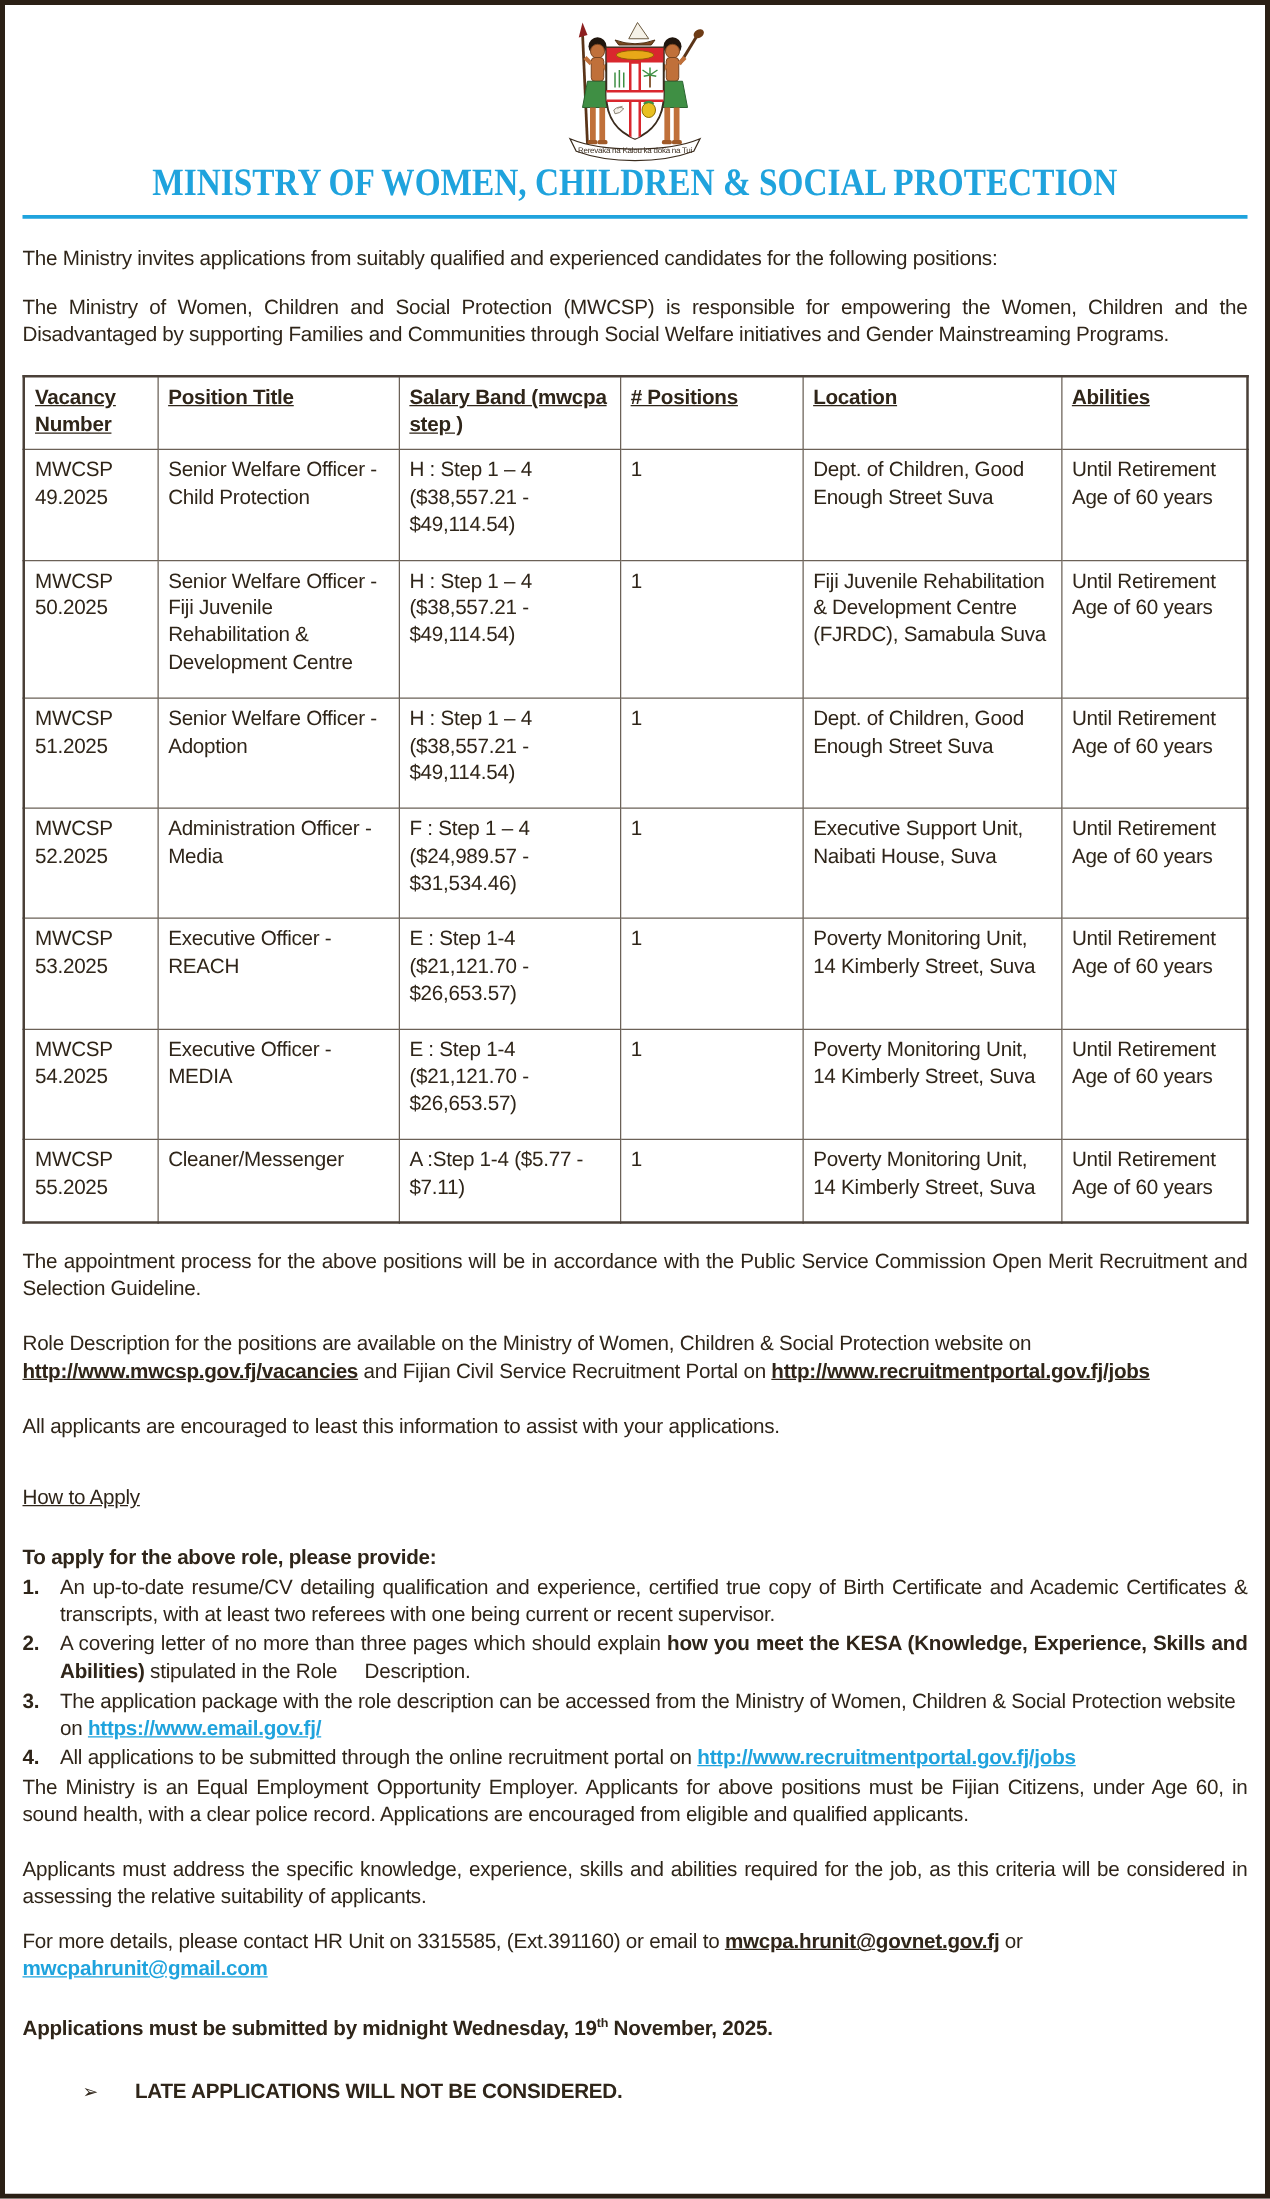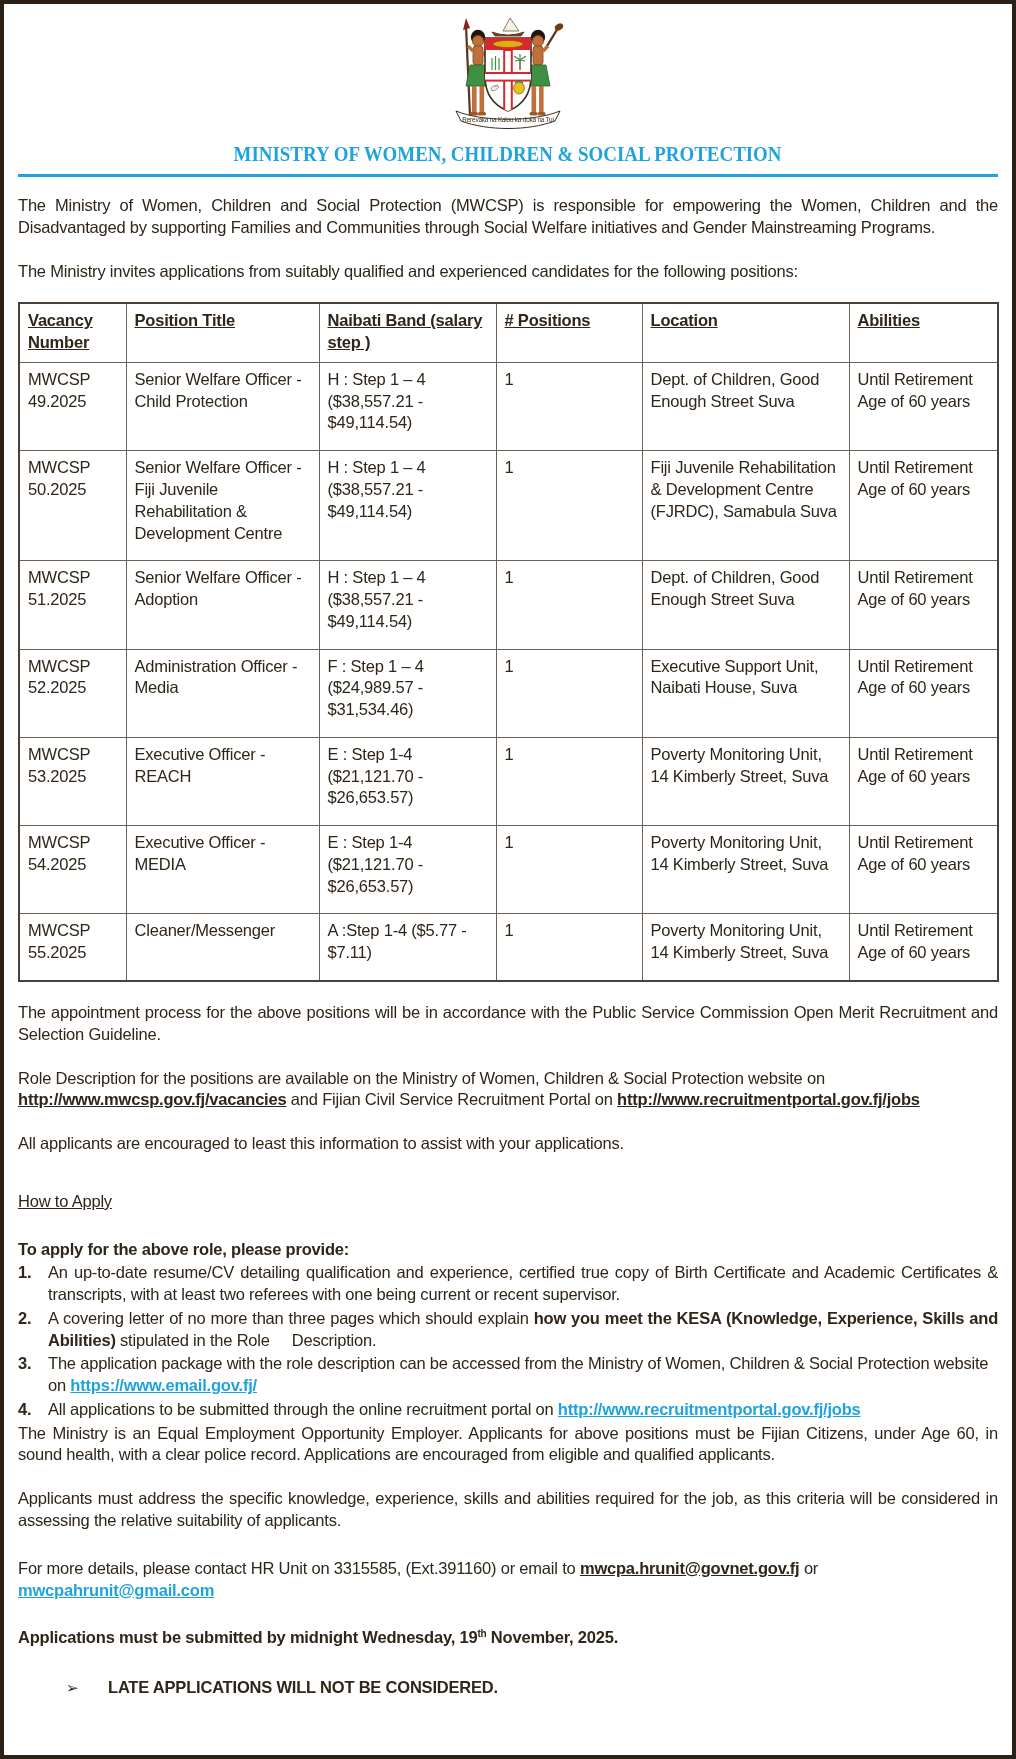--- a/index.html
+++ b/index.html
@@ -13,35 +13,34 @@
     font-family:"Liberation Sans",sans-serif;
     font-size:16.5px;
     letter-spacing:-0.2px;
     line-height:1.32;
     color:#2f2519;
     overflow:hidden;
   }
   .crest-wrap{text-align:center;height:114px;margin-top:2px;}
   .doc-title{
     text-align:center;
-    margin-top:12px;
     color:#1fa3dd;
     font-family:"Liberation Serif",serif;
     font-weight:bold;
-    font-size:22px;
+    font-size:31px;
     line-height:1.05;
     letter-spacing:0;
     white-space:nowrap;
   }
   .doc-title .squeeze{display:inline-block;transform:scaleX(0.86);transform-origin:center;}
   .title-rule{height:3px;background:#1fa3dd;margin-top:9px;}
   .para{margin:0;}
   .jt{text-align:justify;}
   .mt18{margin-top:18px;} .mt20{margin-top:20px;} .mt22{margin-top:22px;}
-  .mt26{margin-top:26px;}
+  .mt26{margin-top:14px;}
   .vtable{
     border-collapse:collapse;
     table-layout:fixed;
     width:979px;
     margin-top:20px;
     border:2.5px solid #4a4038;
   }
   .vtable th,.vtable td{
     border:1.6px solid #6b6157;
     vertical-align:top;
@@ -149,37 +148,37 @@
         <text x="122" y="106" text-anchor="middle" font-size="6.4" fill="#3a2c1e">Rerevaka na Kalou ka doka na Tui</text>
       </g>
     </svg>
   </div>
 
   <div class="doc-title">
     <span class="squeeze">MINISTRY OF WOMEN, CHILDREN &amp; SOCIAL PROTECTION</span>
   </div>
   <div class="title-rule"></div>
 
+  <p class="para mt22">The Ministry invites applications from suitably qualified and experienced candidates for the following positions:</p>
   <p class="para jt mt18">The Ministry of Women, Children and Social Protection (MWCSP) is responsible for empowering the Women, Children and the Disadvantaged by supporting Families and Communities through Social Welfare initiatives and Gender Mainstreaming Programs.</p>
-  <p class="para mt22">The Ministry invites applications from suitably qualified and experienced candidates for the following positions:</p>
 
   <table class="vtable">
       <colgroup>
         <col style="width: 107px;">
         <col style="width: 193px;">
         <col style="width: 177px;">
         <col style="width: 146px;">
         <col style="width: 207px;">
         <col style="width: 149px;">
       </colgroup>
       <thead>
         <tr>
           <th><span>Vacancy Number</span></th>
           <th><span>Position Title</span></th>
-          <th><span>Naibati Band (salary step )</span></th>
+          <th><span>Salary Band (mwcpa step )</span></th>
           <th><span># Positions</span></th>
           <th><span>Location</span></th>
           <th><span>Abilities</span></th>
         </tr>
       </thead>
       <tbody>
         <tr>
           <td>MWCSP 49.2025</td>
           <td>Senior Welfare Officer - Child Protection</td>
           <td>H : Step 1 – 4 ($38,557.21 - $49,114.54)</td>

